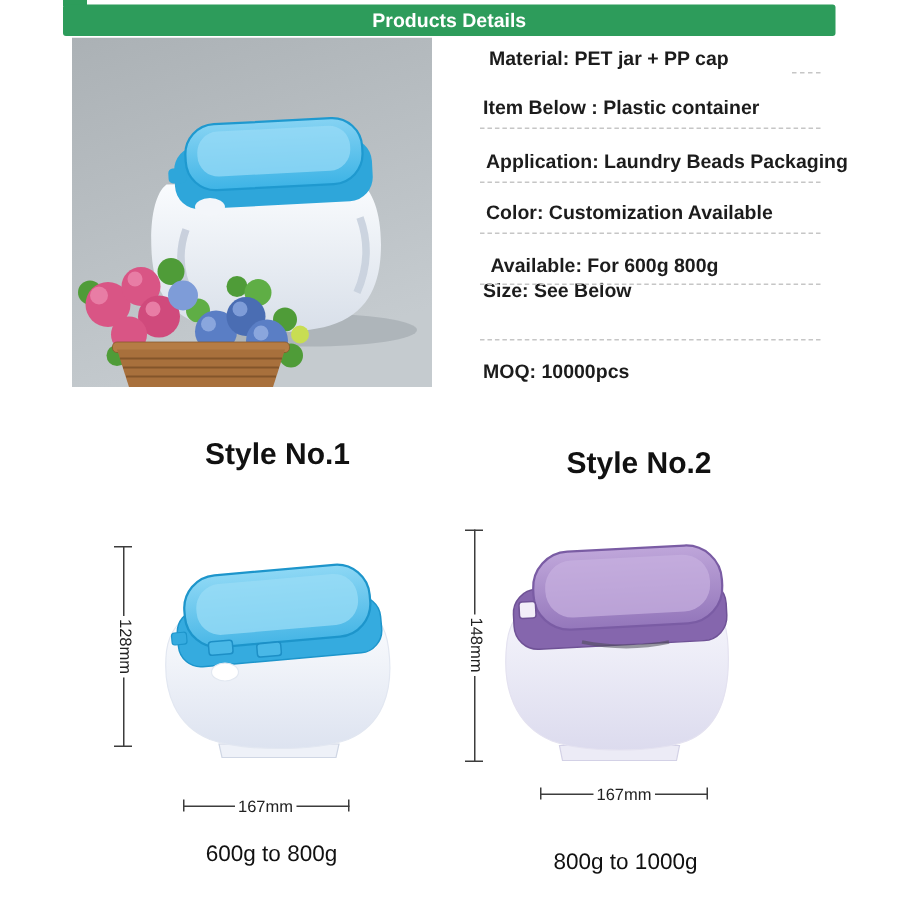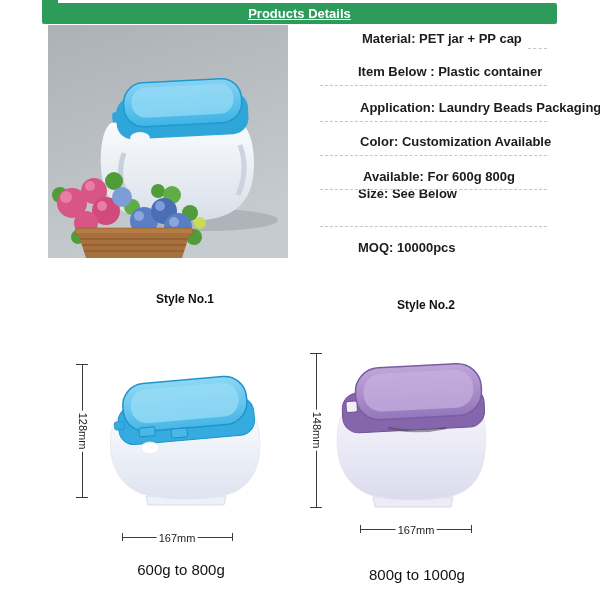--- a/index.html
+++ b/index.html
@@ -3,36 +3,36 @@
 <meta charset="utf-8">
 <style>
   html,body{margin:0;padding:0;}
   body{width:600px;height:600px;position:relative;background:#ffffff;overflow:hidden;
        font-family:"Liberation Sans",sans-serif;}
   .abs{position:absolute;}
 
   
   .corner-frag{left:42px;top:0;width:16px;height:4px;background:#2d9c5b;}
   .header-bar{left:42px;top:3px;width:515px;height:21px;background:#2d9c5b;border-radius:2px;
-              color:#ffffff;font-size:13px;font-weight:700;text-align:center;line-height:21px;text-decoration:underline;}
+              color:#ffffff;font-size:13px;font-weight:700;text-align:center;line-height:21px;}
 
   
   .photo{left:48px;top:25px;width:240px;height:233px;}
   .draw-left{left:98px;top:372px;width:175px;height:140px;}
   .draw-right{left:328px;top:362px;width:175px;height:148px;}
 
   
-  .detail-row{position:absolute;left:322px;font-size:13px;font-weight:700;color:#1c1c1c;white-space:nowrap;margin-left:36px;}
+  .detail-row{position:absolute;left:322px;font-size:13px;font-weight:700;color:#1c1c1c;white-space:nowrap;}
   .r1{top:31px;left:326px}.r2{top:64px}.r3{top:100px;left:324px}.r4{top:134px;left:324px}
   .r5{top:169px;left:327px}.r6{top:186px}.r7{top:240px}
   .dash{position:absolute;left:320px;width:227px;height:0;border-top:1px dashed #c6c6c6;}
   .d1{top:48px;left:528px;width:19px}.d2{top:85px}.d3{top:121px}.d4{top:155px}.d5{top:189px}.d6{top:226px}
 
   
-  .style-title{position:absolute;transform:translateX(-50%);font-size:12px;font-weight:700;color:#111;white-space:nowrap;}
+  .style-title{position:absolute;transform:translateX(-50%);font-size:20px;font-weight:700;color:#111;white-space:nowrap;}
   .st-left{left:185px;top:292px}.st-right{left:426px;top:298px}
   .cap-label{position:absolute;transform:translateX(-50%);font-size:15px;font-weight:400;color:#111;white-space:nowrap;}
   .cap-left{left:181px;top:561px}.cap-right{left:417px;top:566px}
 
   
   .dim{background:#3c3c3c;}
   .vline-l{left:82px;top:364px;width:1px;height:134px;}
   .vtick-lt{left:76px;top:364px;width:12px;height:1px;}
   .vtick-lb{left:76px;top:497px;width:12px;height:1px;}
   .vline-r{left:316px;top:353px;width:1px;height:155px;}

